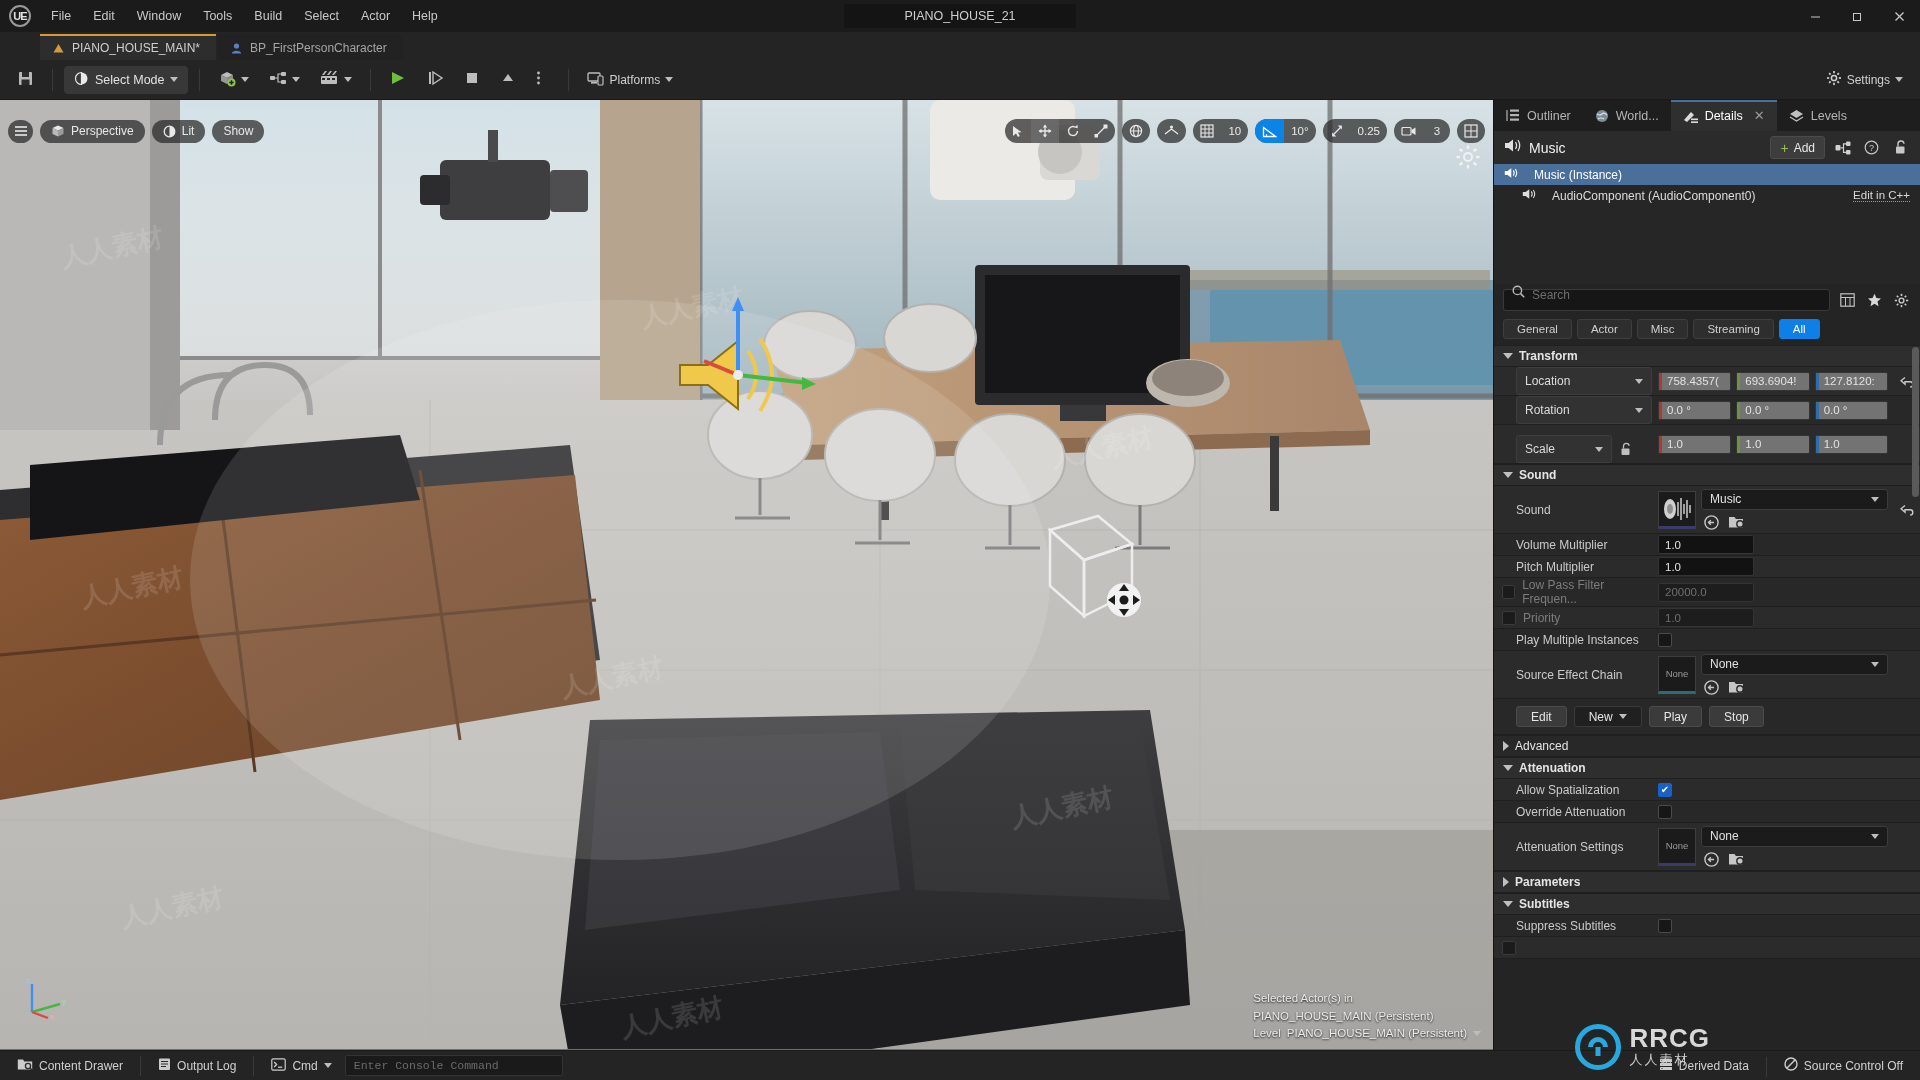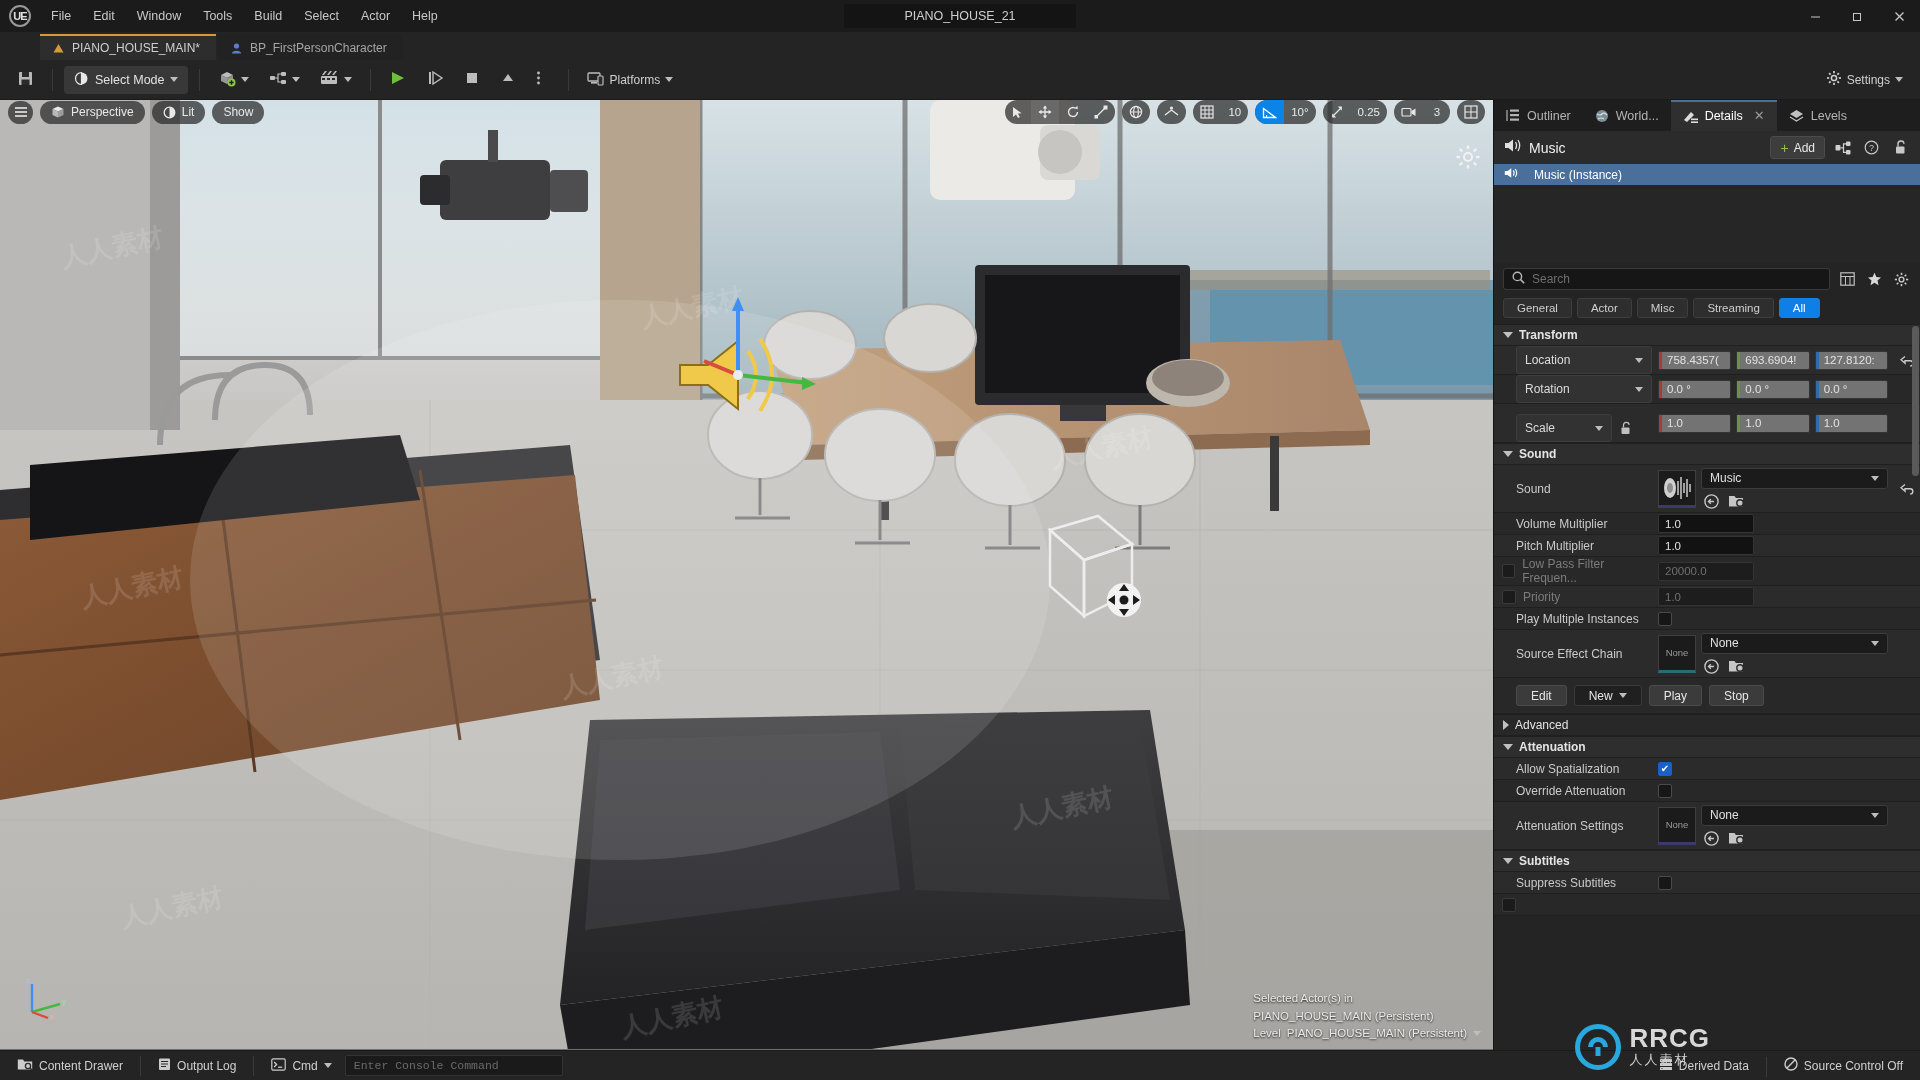--- a/index.html
+++ b/index.html
@@ -78,21 +78,21 @@
   .tb-right { margin-left: auto; display: flex; align-items: center; gap: 6px; }
 
   
   .body { flex: 1; display: flex; min-height: 0; background: #1b1b1b; }
 
   
   .viewport { position: relative; flex: 1; overflow: hidden; background: #6f6f6f; }
   .vp-scene { position: absolute; inset: 0; }
 
   .vp-topbar {
-    position: absolute; top: 0; left: 8px; right: 8px; height: 24px;
+    position: absolute; top: 19px; left: 8px; right: 8px; height: 24px;
     display: flex; align-items: center; gap: 7px; z-index: 5;
   }
   .vp-pill {
     height: 23px; display: flex; align-items: center; gap: 6px; padding: 0 11px;
     background: rgba(40,40,40,.72); border-radius: 12px; color: #e8e8e8;
     font-size: 12px; cursor: default;
   }
   .vp-round {
     width: 25px; height: 23px; display:flex; align-items:center; justify-content:center;
     background: rgba(40,40,40,.72); border-radius: 12px; cursor: default;
@@ -169,21 +169,21 @@
   .edit-cpp { margin-left: auto; font-size: 11.5px; color: #d8d8d8; border-bottom: 1px dotted #9a9a9a; cursor: default; }
   .comp-spacer { height: 78px; background: #262626; }
 
   
   .search-row {
     height: 32px; display: flex; align-items: center; gap: 7px; padding: 0 9px;
     background: #242424; flex: 0 0 32px;
   }
   .search-box {
     flex: 1; height: 22px; background: #161616; border: 1px solid #3a3a3a; border-radius: 3px;
-    display: flex; align-items: center; gap: 7px; padding: 0 8px;
+    display: flex; align-items: flex-end; gap: 7px; padding: 8px 8px;
   }
   .search-box input {
     flex:1; background: transparent; border: none; outline: none;
     color: #d8d8d8; font-size: 12px; font-family: "Liberation Sans", sans-serif;
   }
   .search-box input::placeholder { color: #6e6e6e; }
   .sr-ico { width: 20px; height:20px; display:flex; align-items:center; justify-content:center; color:#c0c0c0; cursor: default; }
 
   .filters { display: flex; align-items: center; gap: 5px; padding: 3px 9px 6px; flex: 0 0 auto; }
   .filt {
@@ -940,20 +940,31 @@
       <div class="comp-tree">
         <div class="comp-row sel">
           <span>
             <svg width="14" height="12" viewBox="0 0 14 12">
                 <path d="M0.8 4 L3.6 4 L7.3 1.2 L7.3 10.8 L3.6 8 L0.8 8 Z" fill="#ffffff"></path>
                 <path d="M9.3 3.4 q1.8 2.6 0 5.2" fill="none" stroke="#ffffff" stroke-width="1.1"></path>
                 <path d="M11.3 2 q2.8 4 0 8" fill="none" stroke="#ffffff" stroke-width="1.1"></path>
               </svg>
           </span>
           <span>Music (Instance)</span>
+        </div>
+        <div class="comp-row child">
+          <span>
+            <svg width="14" height="12" viewBox="0 0 14 12">
+                <path d="M0.8 4 L3.6 4 L7.3 1.2 L7.3 10.8 L3.6 8 L0.8 8 Z" fill="#dcdcdc"></path>
+                <path d="M9.3 3.4 q1.8 2.6 0 5.2" fill="none" stroke="#dcdcdc" stroke-width="1.1"></path>
+                <path d="M11.3 2 q2.8 4 0 8" fill="none" stroke="#dcdcdc" stroke-width="1.1"></path>
+              </svg>
+          </span>
+          <span>AudioComponent (AudioComponent0)</span>
+          <span class="edit-cpp">Edit in C++</span>
         </div>
         <div class="comp-spacer"></div>
       </div>
 
       <div class="search-row">
         <div class="search-box">
           <span>
             <svg width="13" height="13" viewBox="0 0 13 13">
                 <circle cx="5.4" cy="5.4" r="4.2" fill="none" stroke="#b8b8b8" stroke-width="1.4"></circle>
                 <line x1="8.6" y1="8.6" x2="12.2" y2="12.2" stroke="#b8b8b8" stroke-width="1.6"></line>
@@ -1272,20 +1283,24 @@
                         <circle cx="12" cy="10" r="3.2" fill="none" stroke="#2a2a2a" stroke-width="1.4"></circle>
                         <line x1="14.3" y1="12.3" x2="16.6" y2="14.6" stroke="#2a2a2a" stroke-width="1.6"></line>
                       </svg>
                   </span>
                 </div>
               </div>
             </div>
             <div class="preset"></div>
           </div>
 
+          <div class="cat-hdr">
+            <span class="tri right"></span>
+            <span>Parameters</span>
+          </div>
 
           <div class="cat-hdr">
             <span class="tri"></span>
             <span>Subtitles</span>
           </div>
 
           <div class="prow">
             <div class="plabel">Suppress Subtitles</div>
             <div class="pval">
               <span class="cbox"></span>

